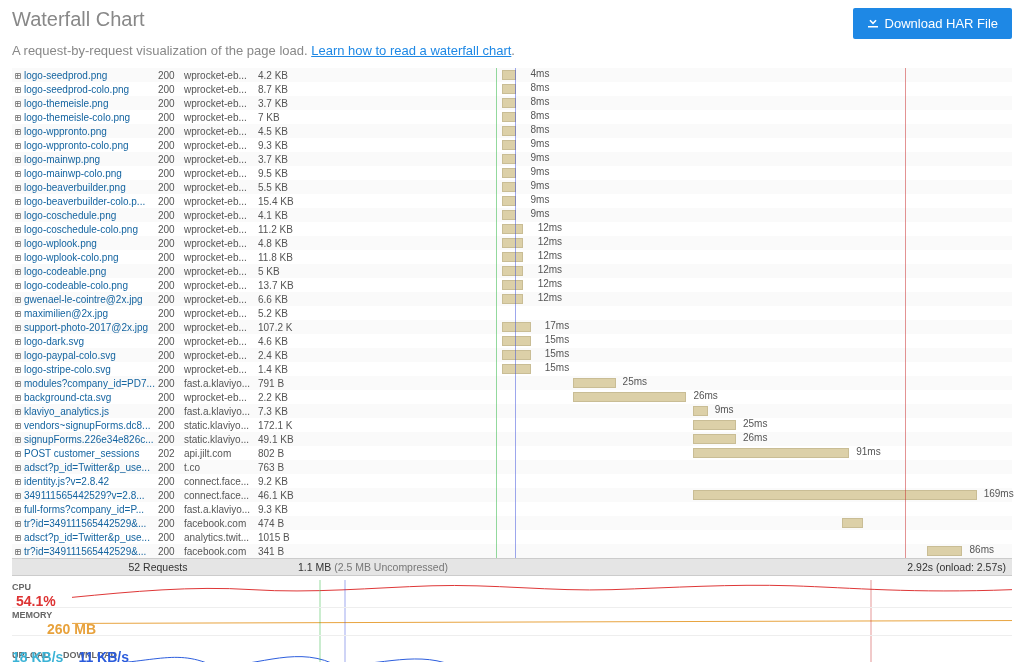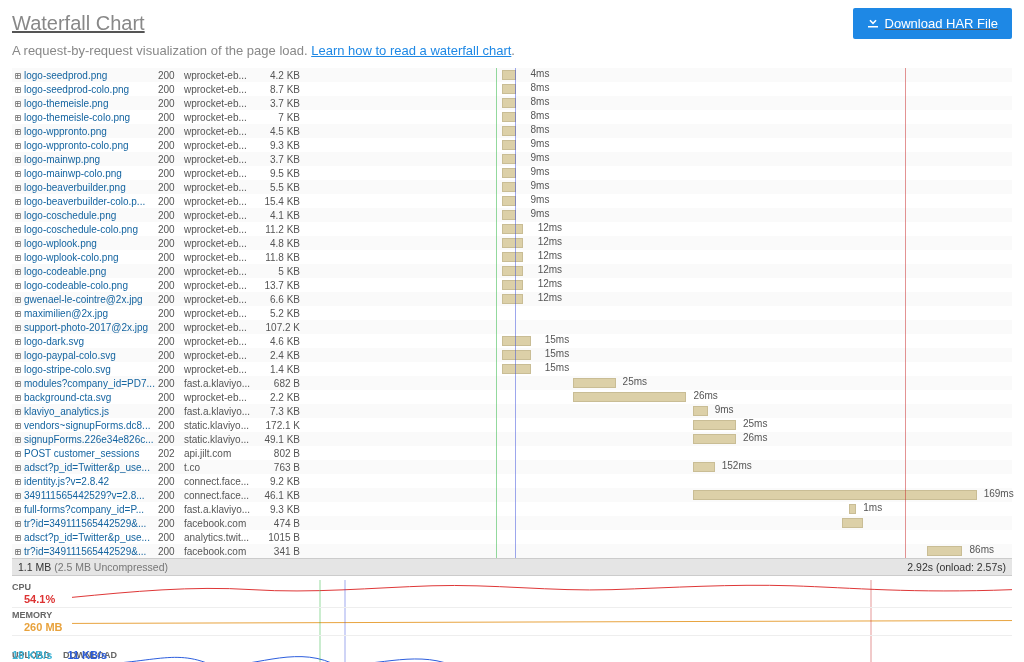--- a/index.html
+++ b/index.html
@@ -7,23 +7,22 @@
     margin: 0;
     font-family: "Helvetica Neue", Arial, sans-serif;
     font-size: 11px;
     color: #555;
     background: #fff;
     width: 1024px;
   }
   .header {
     display: flex;
     justify-content: space-between;
-    align-items: center;
+    align-items: flex-start;
     padding: 8px 12px 4px;
-    text-decoration: underline;
   }
   .title {
     font-size: 20px;
     font-weight: 400;
     color: #888;
     margin: 0;
   }
   .download-btn {
     background: #1e88e5;
     color: #fff;
@@ -64,21 +63,21 @@
   }
   .name {
     width: 134px;
     overflow: hidden;
     text-overflow: ellipsis;
     white-space: nowrap;
     color: #1464a0;
   }
   .status { width: 26px; color: #555; }
   .host   { width: 74px; overflow:hidden; text-overflow:ellipsis; white-space:nowrap; color:#555;}
-  .size   { width: 46px; text-align: right; color:#555; padding-right:4px;}
+  .size   { width: 46px; color:#555; padding-right:4px;}
   .timeline {
     flex: 1;
     position: relative;
     height: 100%;
   }
   .bar {
     position: absolute;
     top: 2px;
     height: 10px;
     background: #dcd0a8;
@@ -129,25 +128,25 @@
   .metric-row {
     position: relative;
     height: 28px;
     border-bottom: 1px solid #eee;
   }
   .metric-label {
     position:absolute; left:0; top:2px;
     font-size:9px; color:#666; font-weight:600;
   }
   .metric-val {
-    position:absolute; left:12px; top:13px;
-    font-size:11px; font-weight:600;text-align:center;
+    position:absolute; left:4px; top:13px;
+    font-size:14px; font-weight:600;text-align:center;
   }
   .metric-val.red    { color:#d33; }
-  .metric-val.orange { color:#e8a23c; }
+  .metric-val.orange { color:#e8a23c;margin-left:31px; }
   .metric-val.cyan   { color:#3bb3d6; }
   .metric-val.blue   { color:#2a5bdc; }
 
   svg.spark {
     position:absolute; left:60px; right:0; top:0; bottom:0;
     width: calc(100% - 60px); height: 100%;
   }
 </style>
 </head>
 <body>
@@ -363,20 +362,24 @@
         <span class="status">200</span>
         <span class="host">wprocket-eb...</span>
         <span class="size">5.2 KB</span>
       </div>
       <div class="row">
         <span class="expand">⊞</span>
         <span class="name">support-photo-2017@2x.jpg</span>
         <span class="status">200</span>
         <span class="host">wprocket-eb...</span>
         <span class="size">107.2 K</span>
+        <span class="timeline">
+          <span class="bar" style="left: 28%; width: 4%;"></span>
+          <span class="ms" style="left: 34%;">17ms</span>
+        </span>
       </div>
       <div class="row">
         <span class="expand">⊞</span>
         <span class="name">logo-dark.svg</span>
         <span class="status">200</span>
         <span class="host">wprocket-eb...</span>
         <span class="size">4.6 KB</span>
         <span class="timeline">
           <span class="bar" style="left: 28%; width: 4%;"></span>
           <span class="ms" style="left: 34%;">15ms</span>
@@ -402,21 +405,21 @@
         <span class="timeline">
           <span class="bar" style="left: 28%; width: 4%;"></span>
           <span class="ms" style="left: 34%;">15ms</span>
         </span>
       </div>
       <div class="row">
         <span class="expand">⊞</span>
         <span class="name">modules?company_id=PD7...</span>
         <span class="status">200</span>
         <span class="host">fast.a.klaviyo...</span>
-        <span class="size">682 B</span>
+        <span class="size">791 B</span>
         <span class="timeline">
           <span class="bar" style="left: 38%; width: 6%;"></span>
           <span class="ms" style="left: 45%;">25ms</span>
         </span>
       </div>
       <div class="row">
         <span class="expand">⊞</span>
         <span class="name">background-cta.svg</span>
         <span class="status">200</span>
         <span class="host">wprocket-eb...</span>
@@ -458,31 +461,31 @@
           <span class="bar" style="left: 55%; width: 6%;"></span>
           <span class="ms" style="left: 62%;">26ms</span>
         </span>
       </div>
       <div class="row">
         <span class="expand">⊞</span>
         <span class="name">POST customer_sessions</span>
         <span class="status">202</span>
         <span class="host">api.jilt.com</span>
         <span class="size">802 B</span>
+        <span class="timeline">
+          <span class="bar" style="left: 55%; width: 22%;"></span>
+          <span class="ms" style="left: 78%;">91ms</span>
+        </span>
       </div>
       <div class="row">
         <span class="expand">⊞</span>
         <span class="name">adsct?p_id=Twitter&amp;p_use...</span>
         <span class="status">200</span>
         <span class="host">t.co</span>
         <span class="size">763 B</span>
-        <span class="timeline">
-          <span class="bar" style="left: 55%; width: 3%;"></span>
-          <span class="ms" style="left: 59%;">152ms</span>
-        </span>
       </div>
       <div class="row">
         <span class="expand">⊞</span>
         <span class="name">identity.js?v=2.8.42</span>
         <span class="status">200</span>
         <span class="host">connect.face...</span>
         <span class="size">9.2 KB</span>
       </div>
       <div class="row">
         <span class="expand">⊞</span>
@@ -494,24 +497,20 @@
           <span class="bar" style="left: 55%; width: 40%;"></span>
           <span class="ms" style="left: 96%;">169ms</span>
         </span>
       </div>
       <div class="row">
         <span class="expand">⊞</span>
         <span class="name">full-forms?company_id=P...</span>
         <span class="status">200</span>
         <span class="host">fast.a.klaviyo...</span>
         <span class="size">9.3 KB</span>
-        <span class="timeline">
-          <span class="bar" style="left: 77%; width: 1%;"></span>
-          <span class="ms" style="left: 79%;">1ms</span>
-        </span>
       </div>
       <div class="row">
         <span class="expand">⊞</span>
         <span class="name">tr?id=349111565442529&amp;...</span>
         <span class="status">200</span>
         <span class="host">facebook.com</span>
         <span class="size">474 B</span>
         <span class="timeline">
           <span class="bar" style="left: 76%; width: 3%;"></span>
           <span class="ms" style="left: 80%;"></span>
@@ -537,20 +536,21 @@
       </div>
     </div>
   <div class="rules" id="rules">
     <div class="rule green" style="left: 27.5%;"></div>
     <div class="rule blue" style="left: 30.2%;"></div>
     <div class="rule red" style="left: 85%;"></div>
   </div>
 </div>
 
 <div class="summary">
+  <div class="left">52 Requests</div>
   <div class="mid">
     <span>1.1 MB</span>
     <span class="light">(2.5 MB Uncompressed)</span>
   </div>
   <div class="right">2.92s (onload: 2.57s)</div>
 </div>
 
 <div class="metrics">
   <div class="metric-row">
     <div class="metric-label">CPU</div>

